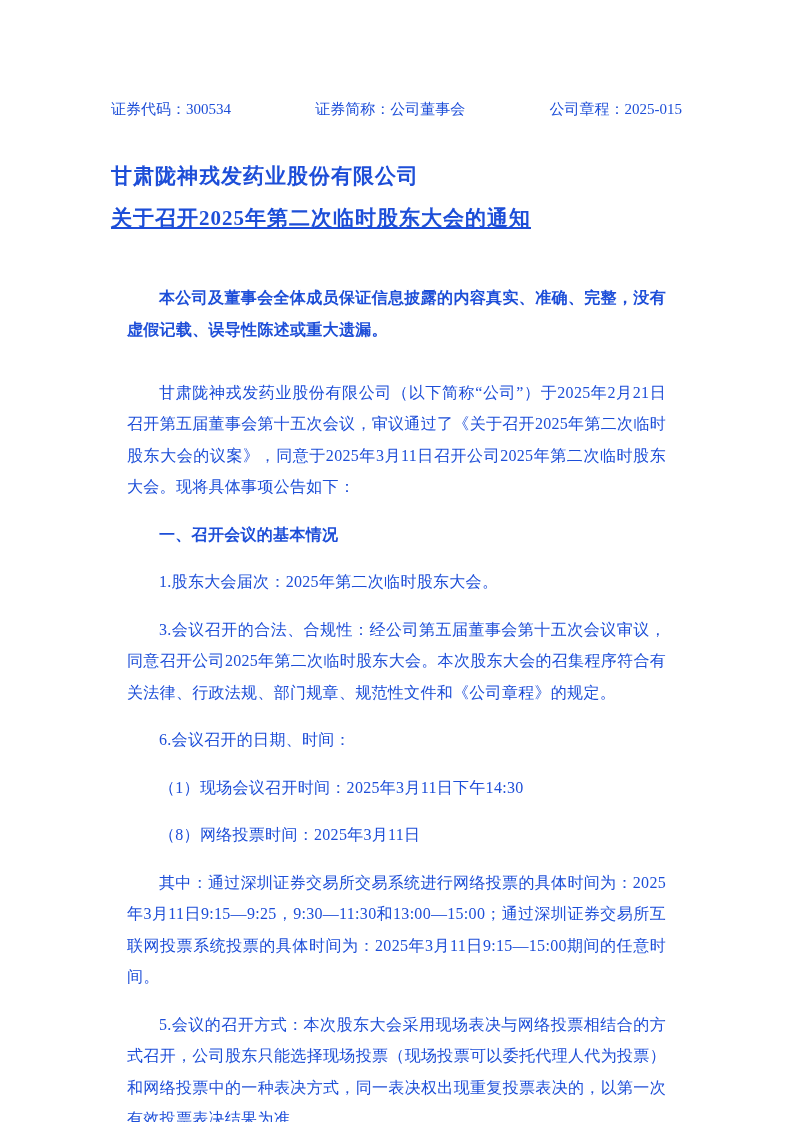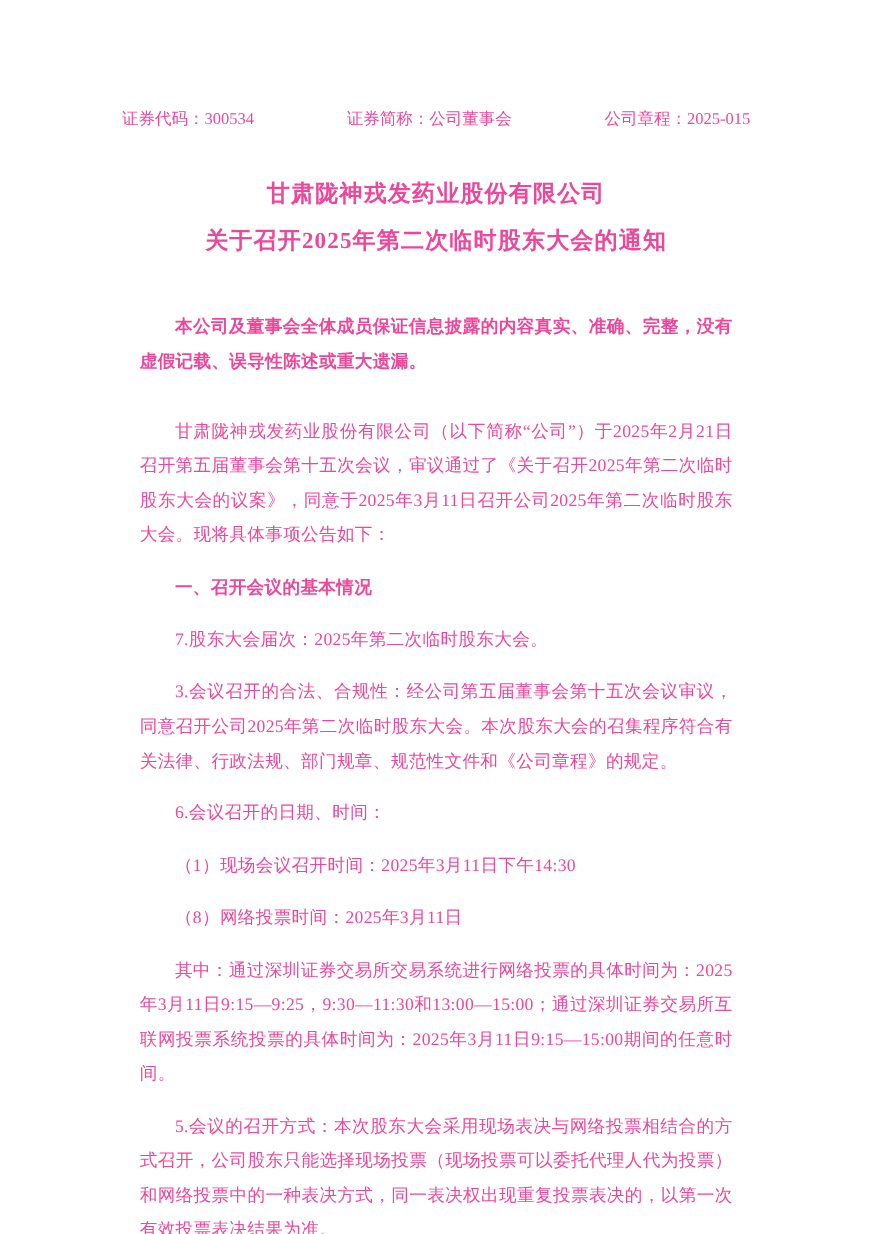--- a/index.html
+++ b/index.html
@@ -6,44 +6,44 @@
     margin: 0;
     padding: 0;
     background: #ffffff;
   }
   .page {
     position: relative;
     box-sizing: border-box;
     width: 794px;
     height: 1122px;
     background: #ffffff;
-    color: #ec4899;
+    color: #1d4ed8;
     font-family: "Liberation Serif", "DejaVu Serif", serif;
     padding: 99px 112px 0 111px;
     overflow: hidden;
   }
   .header-row {
     display: flex;
     justify-content: space-between;
     align-items: baseline;
     font-size: 15px;
     line-height: 21px;
     white-space: nowrap;
   }
   .header-item { display: inline-block; }
   .doc-title {
     margin: 0;
-    text-align: center;
+    text-align: left;
     font-weight: 700;
     font-size: 21px;
     line-height: 28px;
     letter-spacing: 1px;
   }
   .doc-title.line1 { margin-top: 42px; }
-  .doc-title.line2 { margin-top: 14px; }
+  .doc-title.line2 { margin-top: 14px; text-decoration: underline; }
   .doc-body { margin-top: 50px; }
   .doc-body p {
     margin: 16px;
     font-size: 16px;
     line-height: 31.5px;
     text-align: justify;
     text-indent: 2em;
     letter-spacing: 0.3px;
   }
   .doc-body p.disclaimer { font-weight: 700; }
@@ -62,21 +62,21 @@
     <span class="header-item"><span>公司章程：</span><span>2025-015</span></span>
   </div>
 
   <h1 class="doc-title line1">甘肃陇神戎发药业股份有限公司</h1>
   <h1 class="doc-title line2">关于召开2025年第二次临时股东大会的通知</h1>
 
   <div class="doc-body">
       <p class="disclaimer">本公司及董事会全体成员保证信息披露的内容真实、准确、完整，没有虚假记载、误导性陈述或重大遗漏。</p>
       <p class="intro">甘肃陇神戎发药业股份有限公司（以下简称“公司”）于2025年2月21日召开第五届董事会第十五次会议，审议通过了《关于召开2025年第二次临时股东大会的议案》，同意于2025年3月11日召开公司2025年第二次临时股东大会。现将具体事项公告如下：</p>
       <p class="heading">一、召开会议的基本情况</p>
-      <p class="body-text">7.股东大会届次：2025年第二次临时股东大会。</p>
+      <p class="body-text">1.股东大会届次：2025年第二次临时股东大会。</p>
       <p class="body-text">3.会议召开的合法、合规性：经公司第五届董事会第十五次会议审议，同意召开公司2025年第二次临时股东大会。本次股东大会的召集程序符合有关法律、行政法规、部门规章、规范性文件和《公司章程》的规定。</p>
       <p class="body-text">6.会议召开的日期、时间：</p>
       <p class="body-text">（1）现场会议召开时间：2025年3月11日下午14:30</p>
       <p class="body-text">（8）网络投票时间：2025年3月11日</p>
       <p class="body-text">其中：通过深圳证券交易所交易系统进行网络投票的具体时间为：2025年3月11日9:15—9:25，9:30—11:30和13:00—15:00；通过深圳证券交易所互联网投票系统投票的具体时间为：2025年3月11日9:15—15:00期间的任意时间。</p>
       <p class="body-text">5.会议的召开方式：本次股东大会采用现场表决与网络投票相结合的方式召开，公司股东只能选择现场投票（现场投票可以委托代理人代为投票）和网络投票中的一种表决方式，同一表决权出现重复投票表决的，以第一次有效投票表决结果为准。</p>
       <p class="stretch">本次股东大会通过深圳证券交易所交易系统和互联网投票系统</p>
     </div>
 
 </div>

